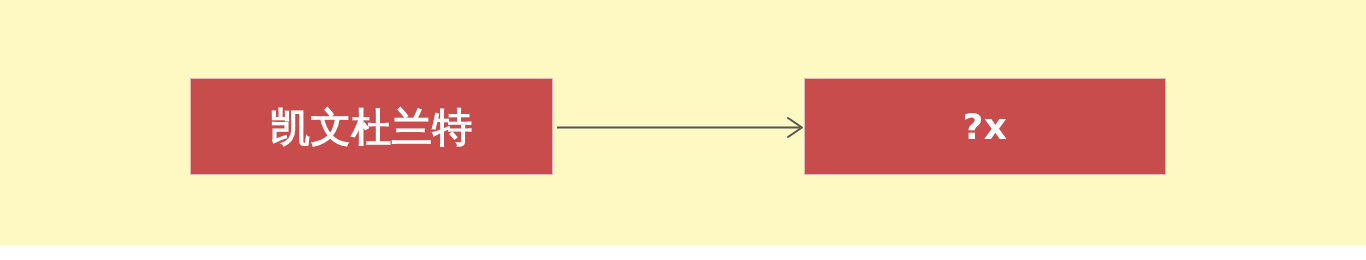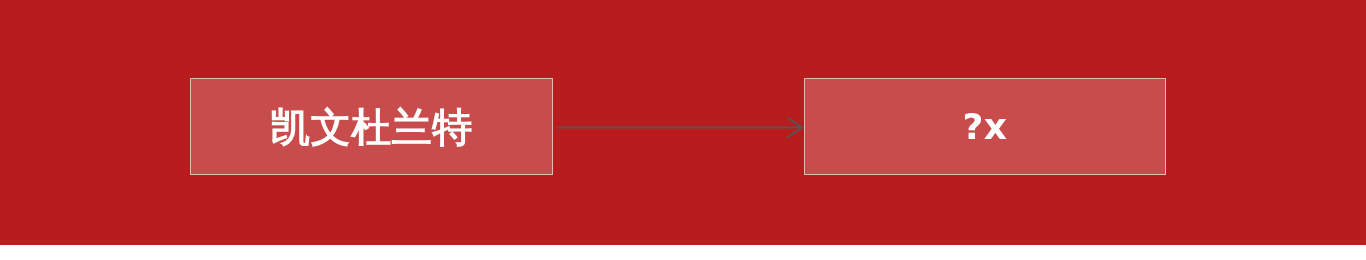--- a/index.html
+++ b/index.html
@@ -15,21 +15,21 @@
     overflow: hidden;
   }
 
   
   .canvas {
     position: absolute;
     left: 0;
     top: 0;
     width: 1366px;
     height: 245px;
-    background: #b91c1c;
+    background: #fef9c3;
   }
 
   
   .node {
     position: absolute;
     box-sizing: border-box;
     display: flex;
     align-items: center;
     justify-content: center;
     background: #c94c4c;

